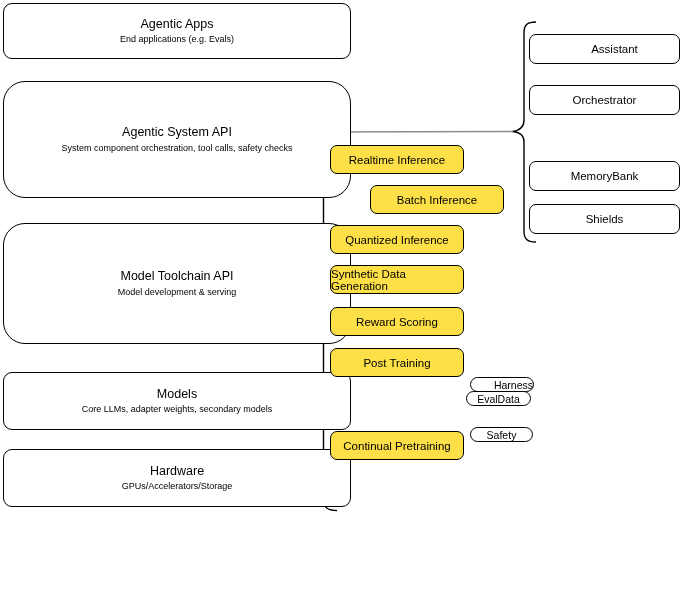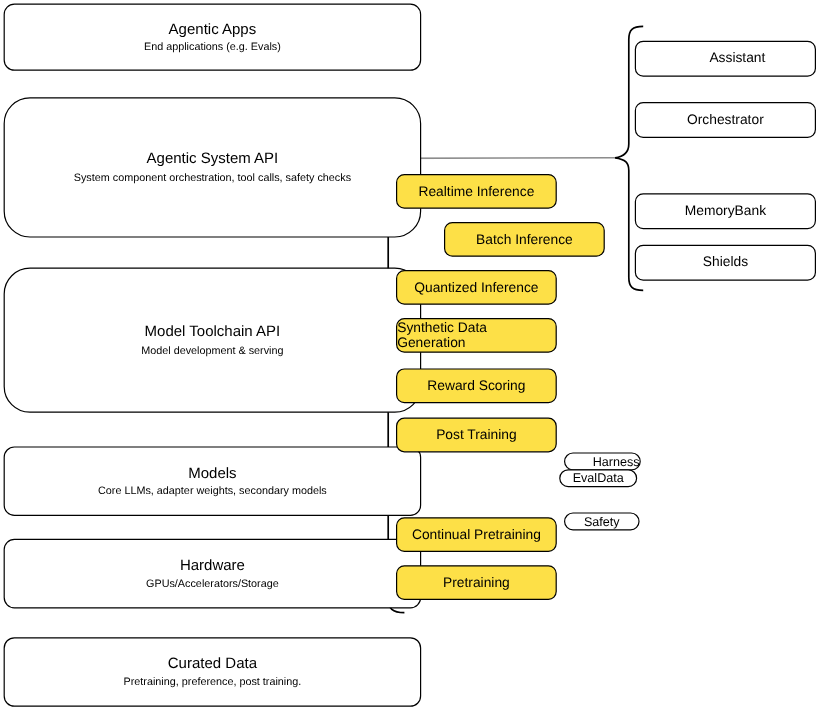--- a/index.html
+++ b/index.html
@@ -63,24 +63,20 @@
   <div class="layer r8" style="top:449px;height:58px;">
     <div class="layer-title">Hardware</div>
     <div class="layer-sub">GPUs/Accelerators/Storage</div>
   </div>
 
   <div class="layer r8" style="top:372px;height:58px;">
     <div class="layer-title">Models</div>
     <div class="layer-sub">Core LLMs, adapter weights, secondary models</div>
   </div>
 
-  <div class="layer r8" style="top:531px;height:58px;">
-    <div class="layer-title">Curated Data</div>
-    <div class="layer-sub">Pretraining, preference, post training.</div>
-  </div>
 
   <div class="mid-box" style="top:145px;">
     <span>Realtime Inference</span>
   </div>
   <div class="mid-box" style="top:185px;margin-left:40px;">
     <span>Batch Inference</span>
   </div>
   <div class="mid-box" style="top:225px;">
     <span>Quantized Inference</span>
   </div>
@@ -88,23 +84,20 @@
     <span>Synthetic Data Generation</span>
   </div>
   <div class="mid-box" style="top:307px;">
     <span>Reward Scoring</span>
   </div>
   <div class="mid-box" style="top:348px;">
     <span>Post Training</span>
   </div>
   <div class="mid-box" style="top:431px;text-align:center;">
     <span>Continual Pretraining</span>
-  </div>
-  <div class="mid-box" style="top:471px;">
-    <span>Pretraining</span>
   </div>
 
   <div class="pill" style="left:470px;top:377px;width:64px;justify-content:flex-end;">
     <span>Harness</span>
   </div>
   <div class="pill" style="left:466px;top:391px;width:65px;">
     <span>EvalData</span>
   </div>
   <div class="pill" style="left:470px;top:387px;width:63px;margin-top:40px;">
     <span>Safety</span>

